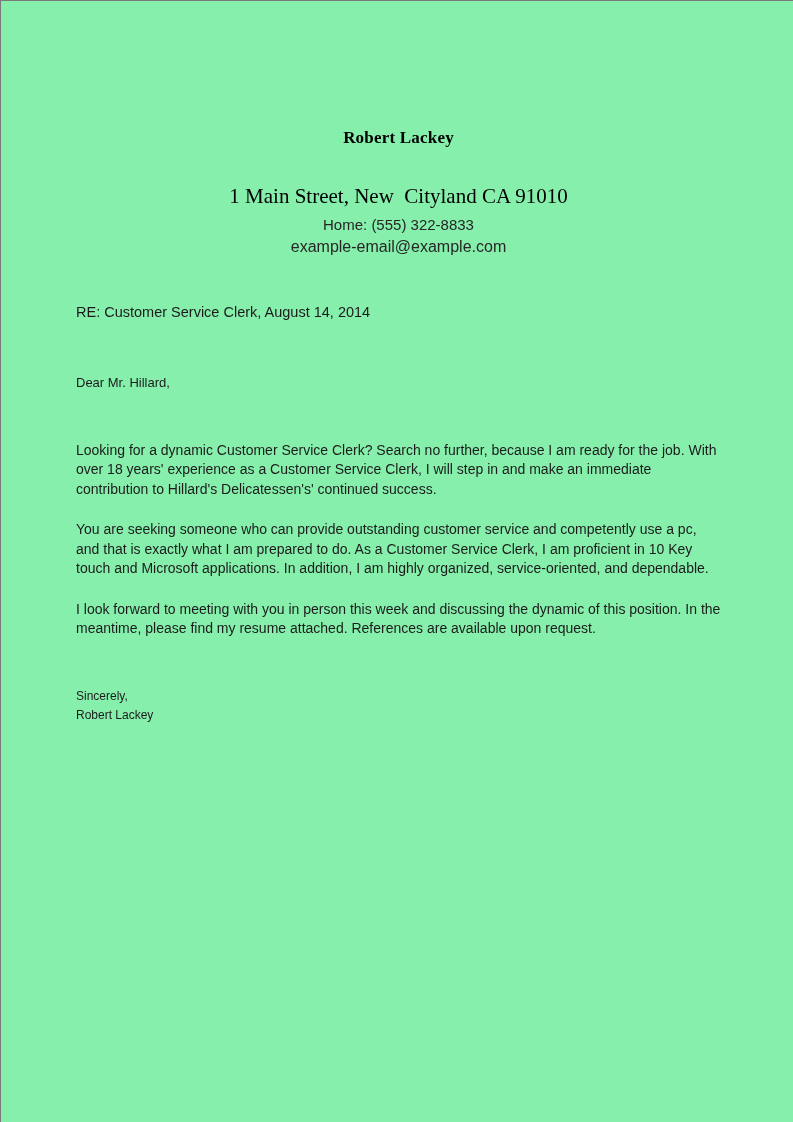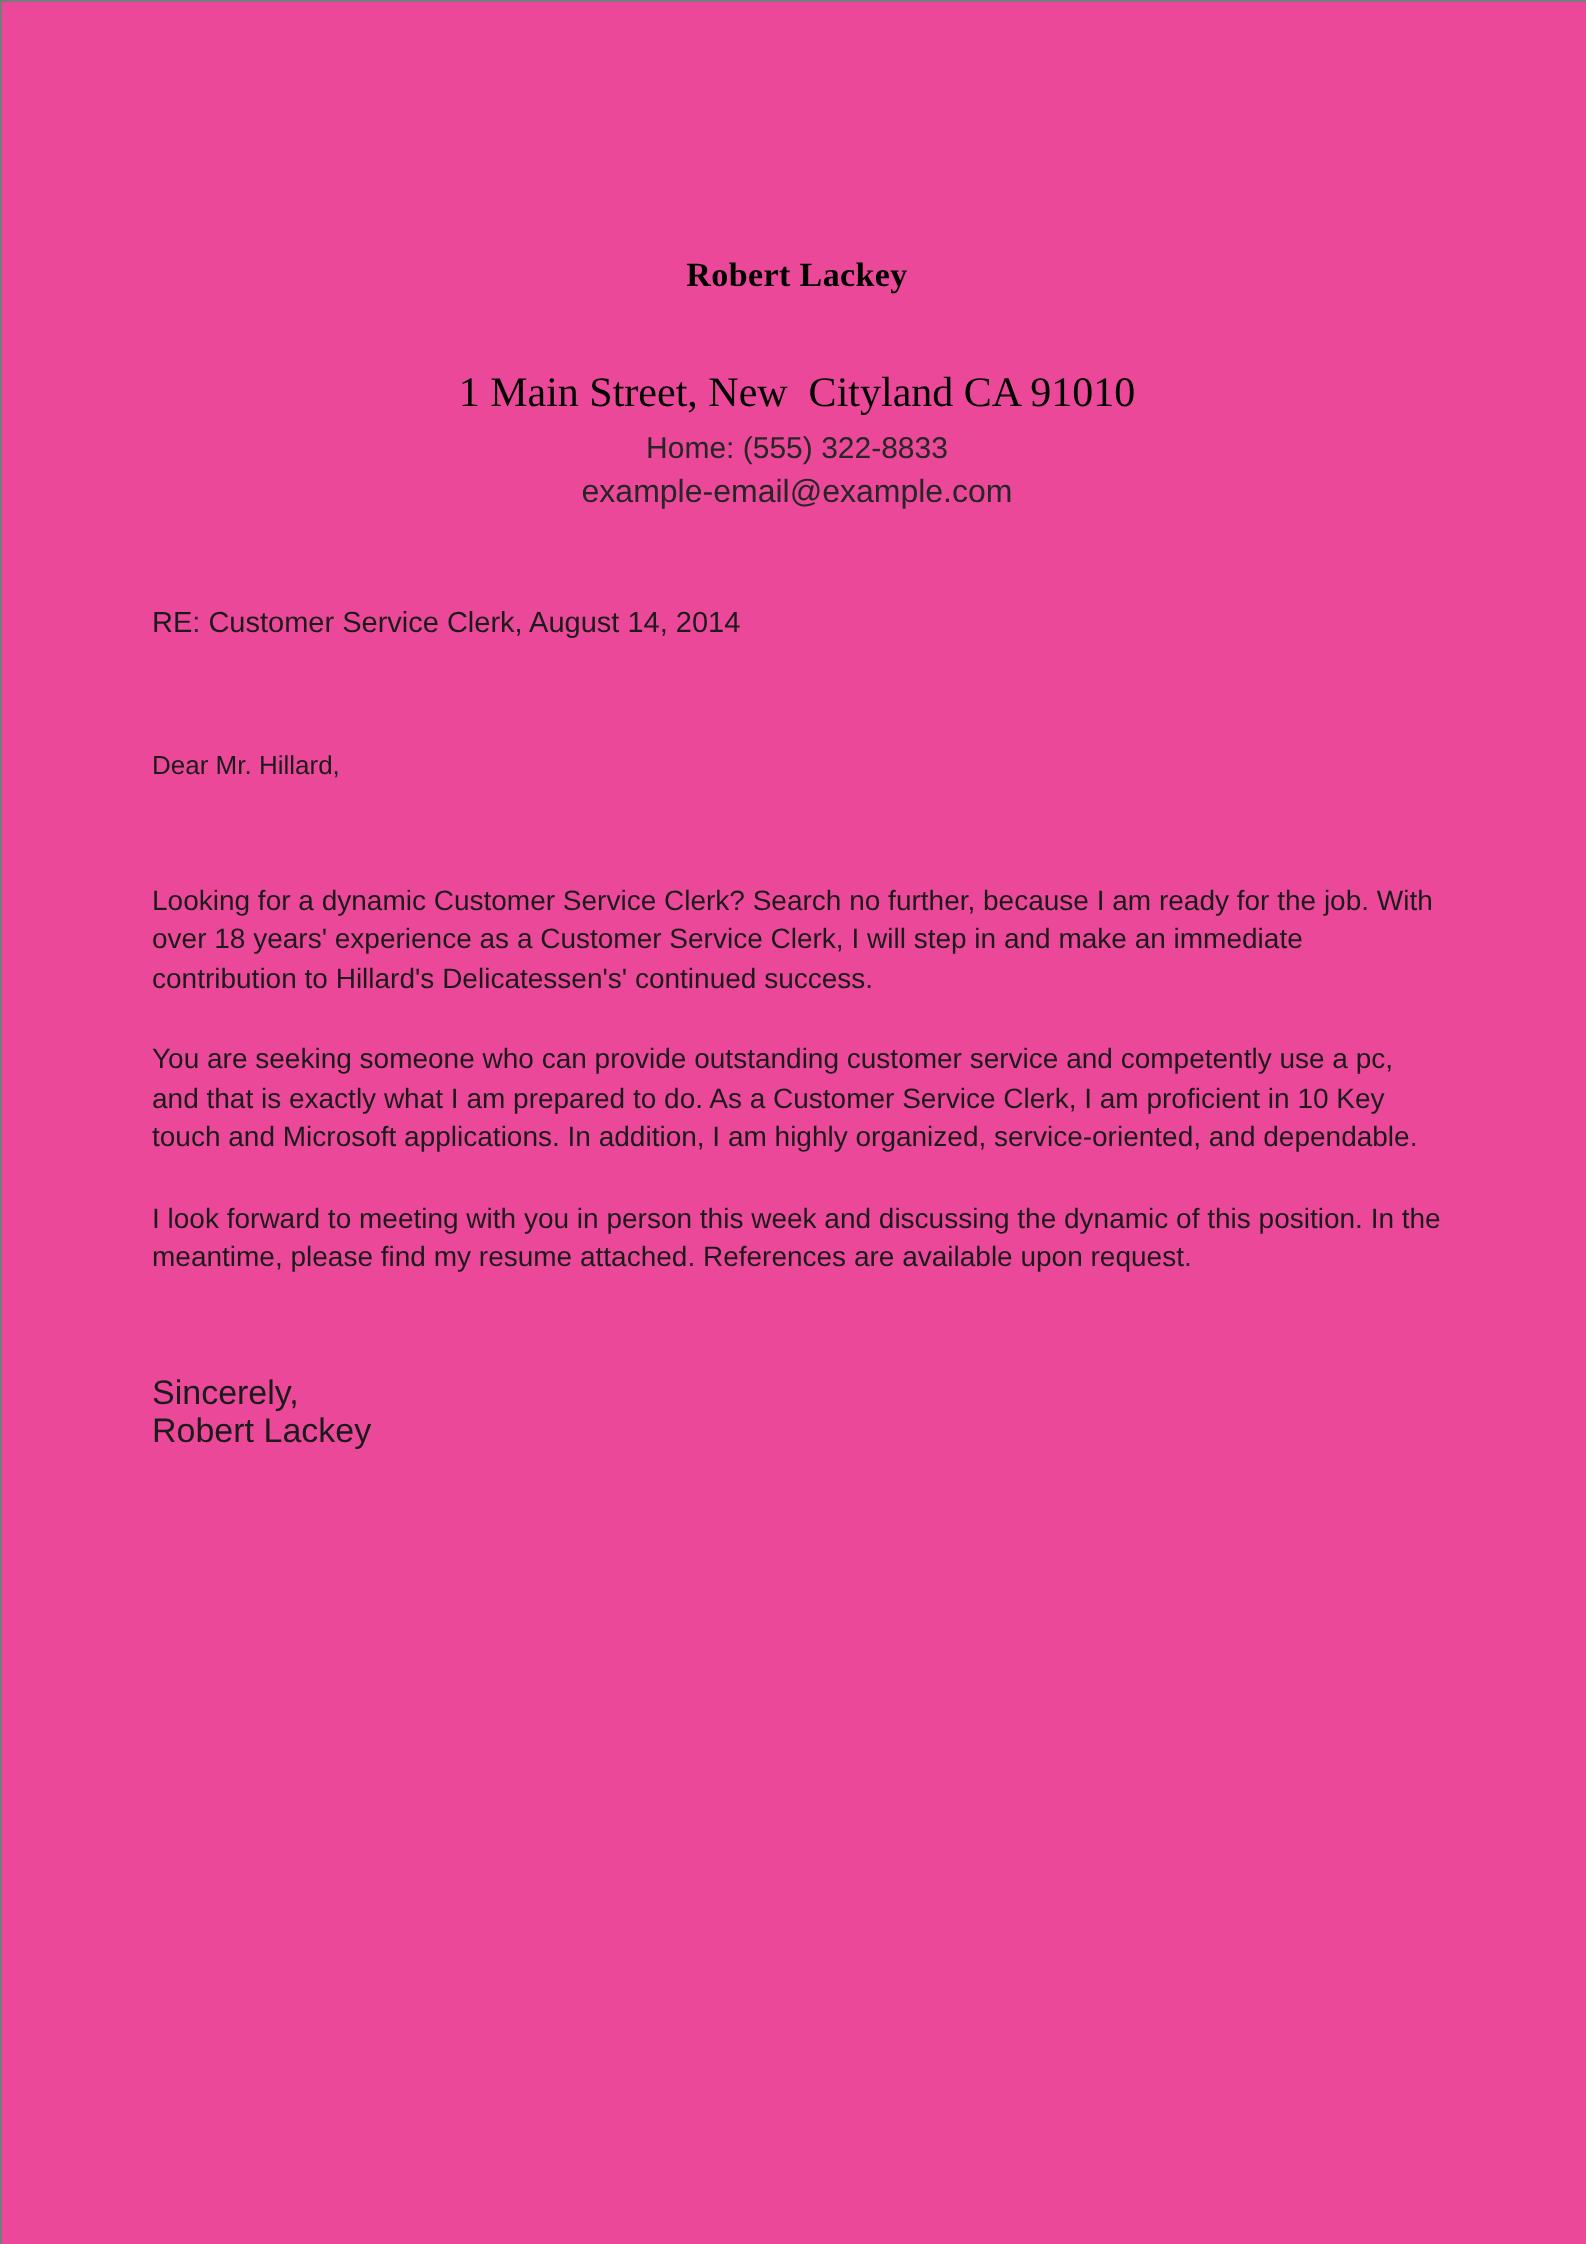--- a/index.html
+++ b/index.html
@@ -15,21 +15,21 @@
     font-family: "Liberation Sans", sans-serif;
     color: #1b1b1b;
   }
 
   
   .page {
     position: relative;
     box-sizing: border-box;
     width: 793px;
     height: 1122px;
-    background: #ec4899;
+    background: #86efac;
     border-top: 1px solid #7a7a7d;
     border-left: 1px solid #7a7a7d;
     padding: 0;
   }
 
   .content {
     position: absolute;
     left: 75px;
     top: 0;
     width: 645px;
@@ -106,21 +106,21 @@
     text-align: left;
   }
   .paragraph:last-child {
     margin-bottom: 0;
   }
 
   .closing {
     padding-top: 48px;
   }
   .closing-line {
-    font-size: 17px;
+    font-size: 12px;
     line-height: 19.5px;
     color: #1b1b1b;
     margin: 0;
   }
 </style>
 </head>
 <body>
 
 <div class="page">
   <div class="content">

